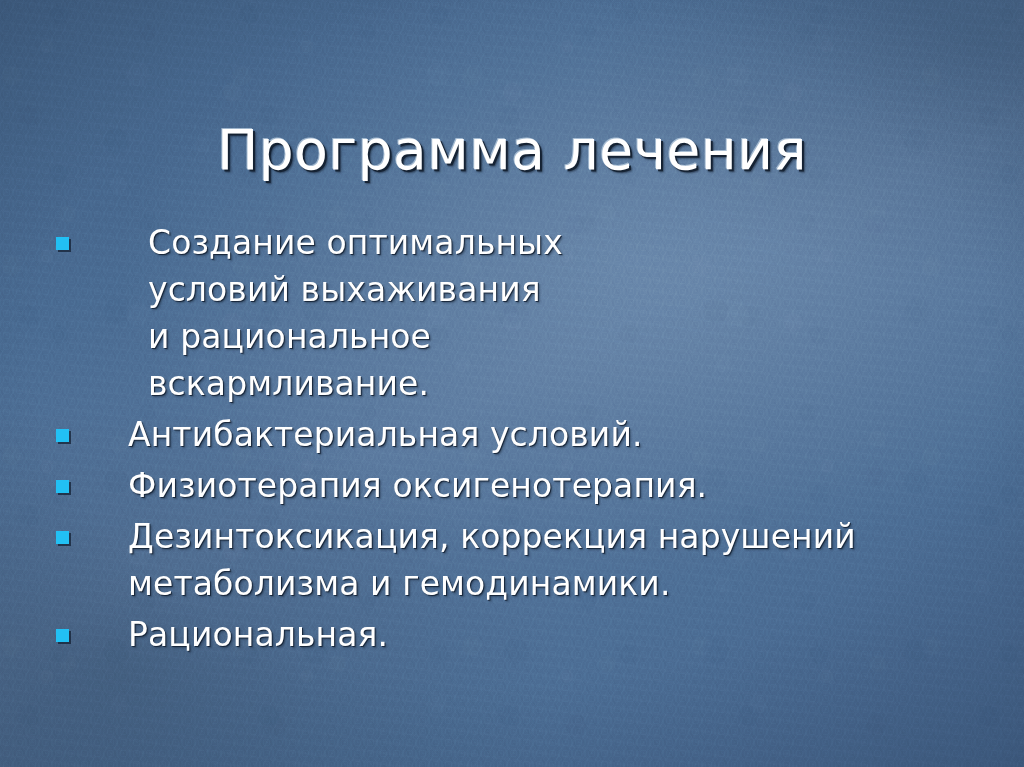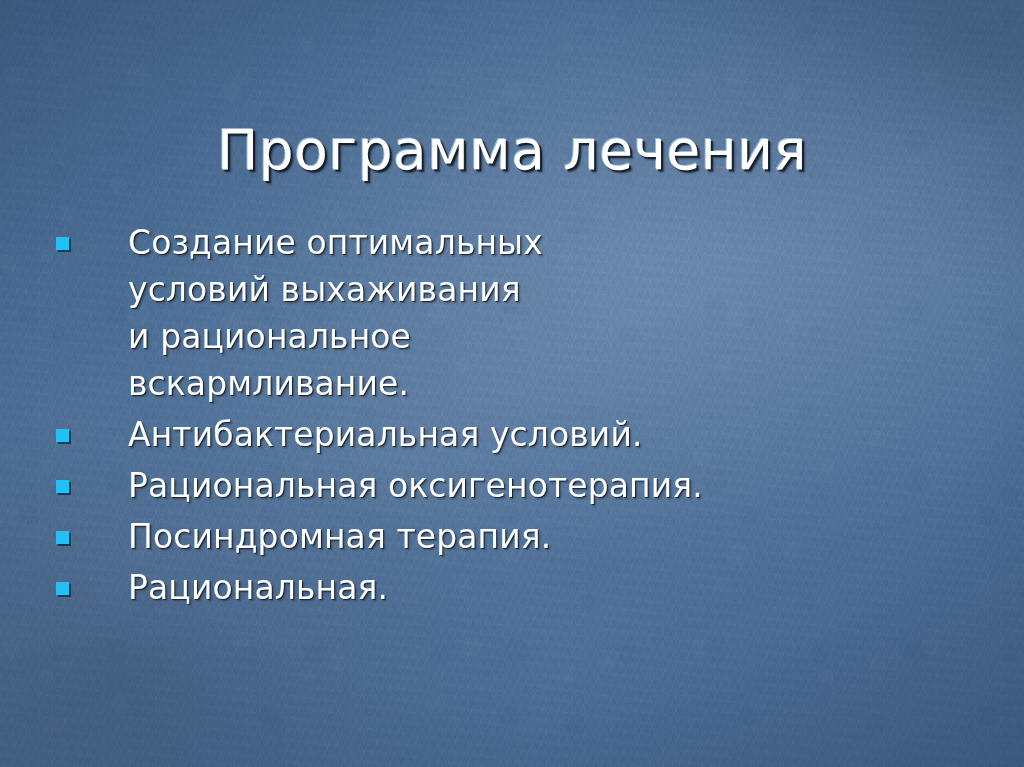--- a/index.html
+++ b/index.html
@@ -132,21 +132,21 @@
     line-height: 47px;
     font-weight: 400;
     color: #ffffff;
     letter-spacing: 0.1px;
     text-shadow:
       1px 1px 0 rgba(18,30,48,.80),
       2px 2px 2px rgba(18,30,48,.42);
   }
 
   
-  .bullet-item[data-width="narrow"] .bullet-text { max-width: 420px; }
+  .bullet-item[data-width="narrow"] .bullet-text { max-width: 420px; margin-left: 20px; }
   .bullet-item[data-width="wide"]   .bullet-text { max-width: 775px; }
   .bullet-item[data-width="auto"]   .bullet-text { max-width: 800px; }
 </style>
 </head>
 <body>
 
 <div id="slide">
 
   <div class="texture"></div>
   <div class="texture2"></div>
@@ -164,28 +164,28 @@
         <span class="bullet-text">Создание оптимальных условий выхаживания и рациональное вскармливание.</span>
       </li>
 
       <li class="bullet-item" data-width="auto">
         <span class="bullet-marker"></span>
         <span class="bullet-text">Антибактериальная условий.</span>
       </li>
 
       <li class="bullet-item" data-width="auto">
         <span class="bullet-marker"></span>
-        <span class="bullet-text">Рациональная оксигенотерапия.</span>
+        <span class="bullet-text">Физиотерапия оксигенотерапия.</span>
       </li>
 
+      <li class="bullet-item" data-width="wide">
+        <span class="bullet-marker"></span>
+        <span class="bullet-text">Дезинтоксикация, коррекция нарушений метаболизма и гемодинамики.</span>
+      </li>
 
-      <li class="bullet-item" data-width="auto">
-        <span class="bullet-marker"></span>
-        <span class="bullet-text">Посиндромная терапия.</span>
-      </li>
 
       <li class="bullet-item" data-width="auto">
         <span class="bullet-marker"></span>
         <span class="bullet-text">Рациональная.</span>
       </li>
 
     </ul>
 
   </div>
 </div>

